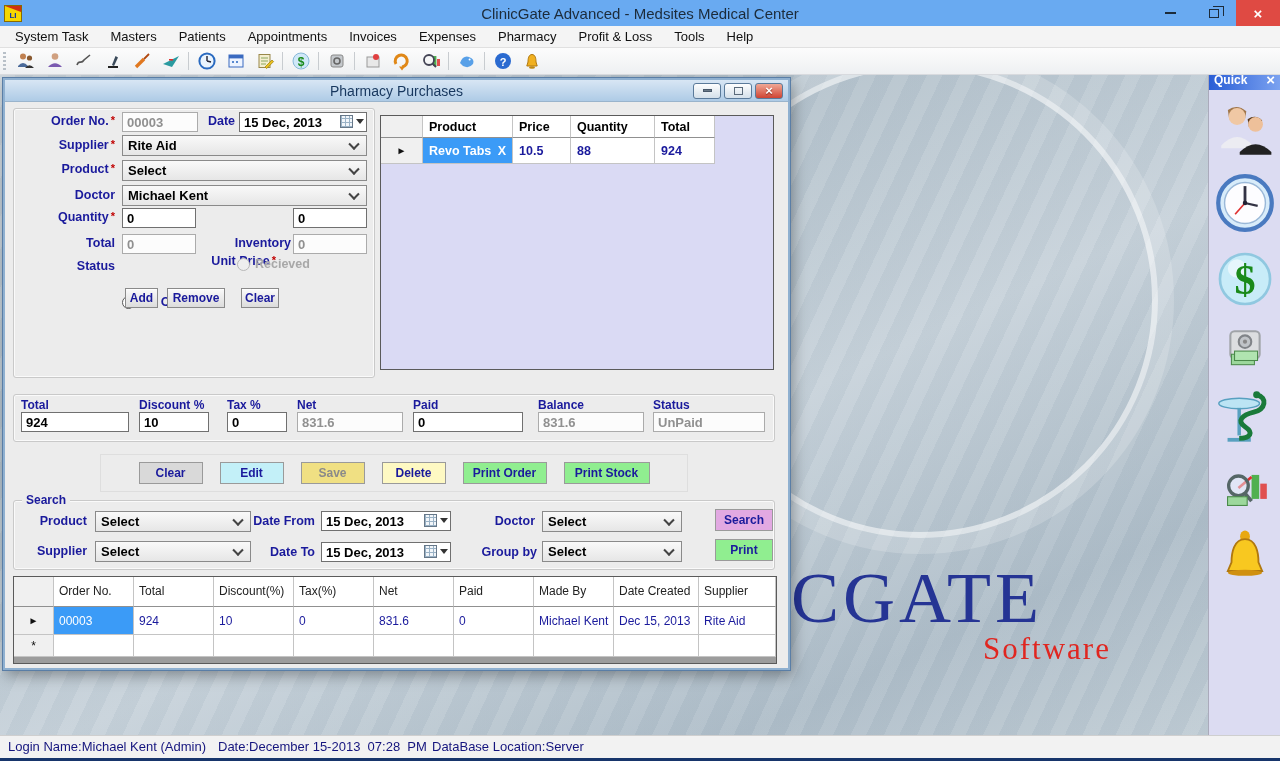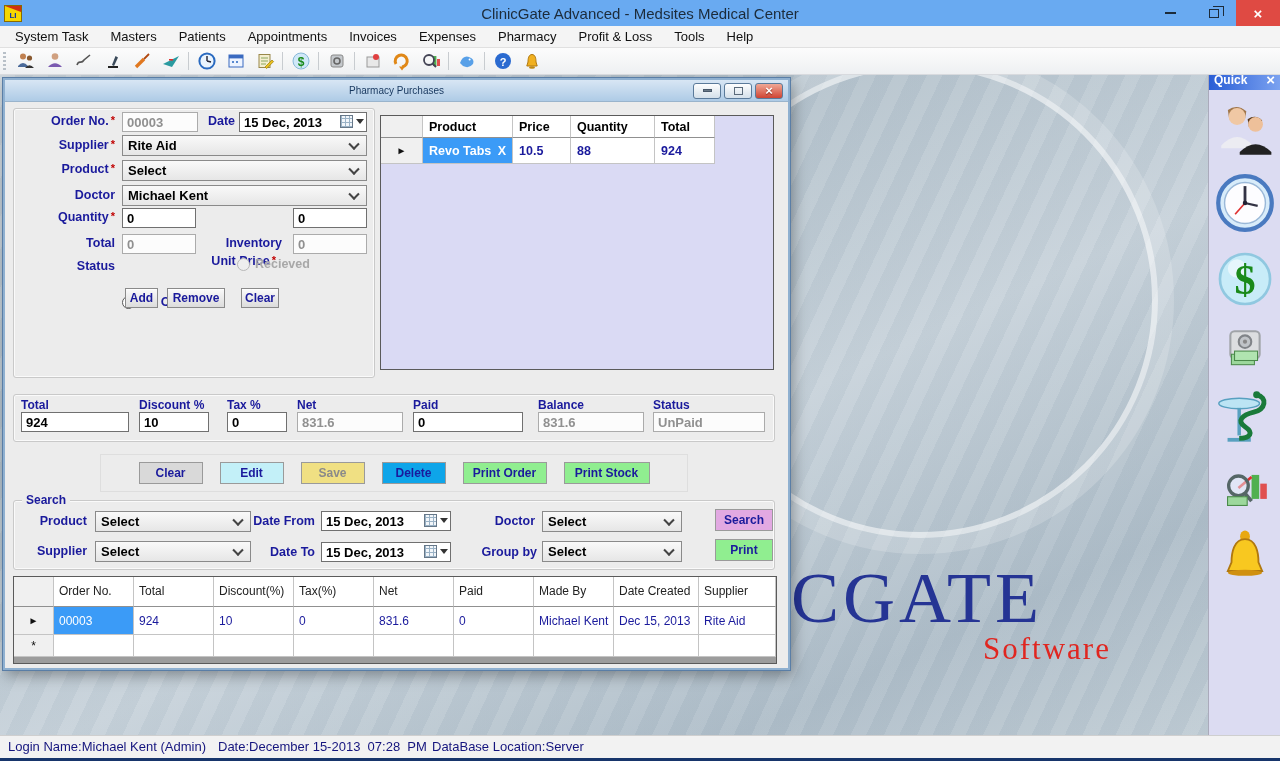--- a/index.html
+++ b/index.html
@@ -42,21 +42,21 @@
   .quick { position:absolute; top:-5px; right:0; width:72px; height:665px; background:#dcdcf2; border-left:1px solid #aab; }
   .quick-head { height:20px; background:linear-gradient(90deg,#2a5ed6,#7ba2f0); display:flex; align-items:center; padding:0 5px;justify-content:center; }
   .quick-title { color:#fff; font-weight:bold; font-size:12px; }
   .quick-x { margin-left:auto; color:#fff; font-weight:bold; font-size:15px; line-height:14px; }
   .quick-icons { display:flex; flex-direction:column; align-items:center; padding-top:8px; }
 
   
   .dialog { position:absolute; left:3px; top:3px; width:787px; height:592px; background:#ececec;
     border:2px solid #8fb0d0; box-shadow:0 0 0 1px #5a7ea6, 3px 5px 14px rgba(0,0,0,.35); }
   .dlg-titlebar { height:22px; background:linear-gradient(#d8e6f4,#aecbe6); display:flex; align-items:center; position:relative; border-bottom:1px solid #9ab4cc; }
-  .dlg-title { position:absolute; left:0; right:0; text-align:center; font-size:10px; color:#17375e; }
+  .dlg-title { position:absolute; left:0; right:0; text-align:center; font-size:14px; color:#17375e; }
   .dlg-controls { margin-left:auto; display:flex; gap:3px; padding-right:5px; z-index:2; }
   .dc { width:28px; height:16px; border:1px solid #5a7a9a; border-radius:3px; background:linear-gradient(#fefefe,#d4e0ea); display:flex; align-items:center; justify-content:center; }
   .dc-min .bar { width:9px; height:3px; background:#6a7a88; border:1px solid #48586a; }
   .dc-max .sq { width:9px; height:8px; border:1.5px solid #5a6a7a; }
   .dc-close { background:linear-gradient(#f0a896,#cf4433); color:#fff; font-size:13px; font-weight:bold; text-shadow:0 1px 1px #802010; }
   .dlg-body { position:relative; height:566px; }
 
   
   .gbox { position:absolute; border:1px solid #c9c9c9; border-radius:3px; box-shadow:inset 0 0 0 1px #fafafa; }
   .legend { position:absolute; top:-8px; left:8px; background:#ececec; padding:0 4px; font-size:12px; font-weight:bold; color:#1a1a9c; }
@@ -360,21 +360,21 @@
       <div class="flabel" style="left:20px; top:86px; width:90px;">Doctor</div>
       <div class="cmb" style="left:117px; top:83px; width:245px;">Michael Kent</div>
 
       <div class="flabel" style="left:20px; top:108px; width:90px;"><span>Quantity</span><span class="req">*</span></div>
       <div class="tb" style="left:117px; top:106px; width:74px;">0</div>
       <div class="flabel" style="left:205px; top:108px; width:66px;margin-top:44px;"><span>Unit Price</span><span class="req">*</span></div>
       <div class="tb" style="left:288px; top:106px; width:74px;">0</div>
 
       <div class="flabel" style="left:20px; top:134px; width:90px;">Total</div>
       <div class="tb ro" style="left:117px; top:132px; width:74px;">0</div>
-      <div class="flabel" style="left:211px; top:134px; width:66px;text-align:right;">Inventory</div>
+      <div class="flabel" style="left:220px; top:134px; width:66px;text-align:right;">Inventory</div>
       <div class="tb ro" style="left:288px; top:132px; width:74px;">0</div>
 
       <div class="flabel" style="left:20px; top:157px; width:90px;">Status</div>
       <div class="radio" style="left:117px; top:155px;margin-top:38px;">
           <span class="rdot on"></span>
           <span>On Order</span>
         </div>
       <div class="radio dis" style="left:232px; top:155px;">
           <span class="rdot"></span>
           <span>Recieved</span>
@@ -417,21 +417,21 @@
       <div class="tb" style="left:408px; top:310px; width:110px;">0</div>
       <div class="tlabel" style="left:533px; top:296px;">Balance</div>
       <div class="tb ro" style="left:533px; top:310px; width:106px;">831.6</div>
       <div class="tlabel" style="left:648px; top:296px;">Status</div>
       <div class="tb ro" style="left:648px; top:310px; width:112px;">UnPaid</div>
 
       <div class="actions">
         <div class="abtn" style="width:64px; background:#d9d9d9;">Clear</div>
         <div class="abtn" style="width:64px; background:#c3f0f8;">Edit</div>
         <div class="abtn" style="width:64px; background:#f0e083; color:#8a8a8a;">Save</div>
-        <div class="abtn" style="width:64px; background:#0ea5e9;">Delete</div>
+        <div class="abtn" style="width:64px; background:#fef9c3;">Delete</div>
         <div class="abtn" style="width:84px; background:#90ee90;">Print Order</div>
         <div class="abtn" style="width:86px; background:#90ee90;">Print Stock</div>
       </div>
 
       <div class="gbox" style="left:8px; top:398px; width:762px; height:70px;">
         <div class="legend">Search</div>
       </div>
       <div class="flabel" style="left:22px; top:412px; width:60px;">Product</div>
       <div class="cmb" style="left:90px; top:409px; width:156px;">Select</div>
       <div class="flabel" style="left:246px; top:412px; width:64px;">Date From</div>

